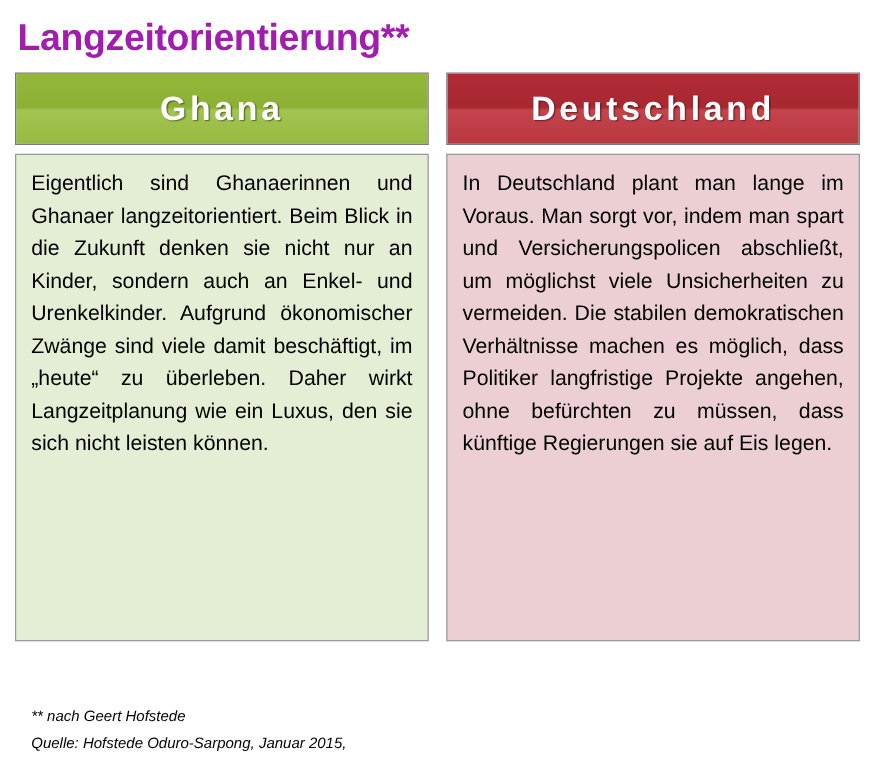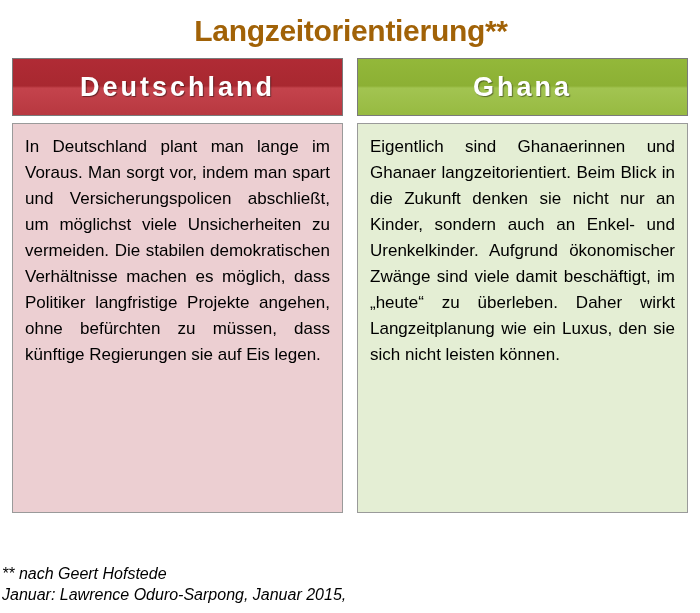--- a/index.html
+++ b/index.html
@@ -16,25 +16,24 @@
   .page {
     position: relative;
     width: 700px;
     height: 613px;
     box-sizing: border-box;
     padding: 10px 12px 0 12px;
   }
   .title {
     font-size: 30px;
     font-weight: bold;
-    color: #a16207;
+    color: #a21caf;
     letter-spacing: -0.3px;
     line-height: 34px;
     margin: 4px 0 10px 2px;
-    text-align: center;
   }
   .columns {
     display: flex;
     gap: 14px;
     align-items: flex-start;
   }
   .col {
     width: 336px;
     box-sizing: border-box;
   }
@@ -78,58 +77,58 @@
     min-height: 390px;
   }
   .col-body p {
     margin: 0;
     text-align: justify;
     text-justify: inter-word;
     hyphens: manual;
   }
   .footnotes {
     position: absolute;
-    left: 2px;
+    left: 25px;
     bottom: 8px;
-    font-size: 16px;
+    font-size: 12px;
     line-height: 21px;
     color: #000000;
     font-style: italic;
   }
   .footnotes div {
     white-space: nowrap;
   }
 </style>
 </head>
 <body>
 
 <div class="page">
 
   <div class="title">Langzeitorientierung**</div>
 
   <div class="columns">
 
     <div class="col">
+      <div class="col-header hdr-ghana">
+        <span class="hdr-text">Ghana</span>
+      </div>
+      <div class="col-body body-ghana">
+        <p>Eigentlich sind Ghanaerinnen und Ghanaer langzeitorientiert. Beim Blick in die Zukunft denken sie nicht nur an Kinder, sondern auch an Enkel- und Urenkelkinder. Aufgrund ökonomischer Zwänge sind viele damit beschäftigt, im „heute“ zu überleben. Daher wirkt Langzeitplanung wie ein Luxus, den sie sich nicht leisten können.</p>
+      </div>
+    </div>
+
+    <div class="col">
       <div class="col-header hdr-germany">
         <span class="hdr-text">Deutschland</span>
       </div>
       <div class="col-body body-germany">
         <p>In Deutschland plant man lange im Voraus. Man sorgt vor, indem man spart und Versicherungspolicen abschließt, um möglichst viele Unsicherheiten zu vermeiden. Die stabilen demokratischen Verhältnisse machen es möglich, dass Politiker langfristige Projekte angehen, ohne befürchten zu müssen, dass künftige Regierungen sie auf Eis legen.</p>
       </div>
     </div>
 
-    <div class="col">
-      <div class="col-header hdr-ghana">
-        <span class="hdr-text">Ghana</span>
-      </div>
-      <div class="col-body body-ghana">
-        <p>Eigentlich sind Ghanaerinnen und Ghanaer langzeitorientiert. Beim Blick in die Zukunft denken sie nicht nur an Kinder, sondern auch an Enkel- und Urenkelkinder. Aufgrund ökonomischer Zwänge sind viele damit beschäftigt, im „heute“ zu überleben. Daher wirkt Langzeitplanung wie ein Luxus, den sie sich nicht leisten können.</p>
-      </div>
-    </div>
-
   </div>
 
   <div class="footnotes">
     <div>** nach Geert Hofstede</div>
-    <div>Januar: Lawrence Oduro-Sarpong, Januar 2015,</div>
+    <div>Quelle: Hofstede Oduro-Sarpong, Januar 2015,</div>
   </div>
 
 </div>
 
 </body></html>

